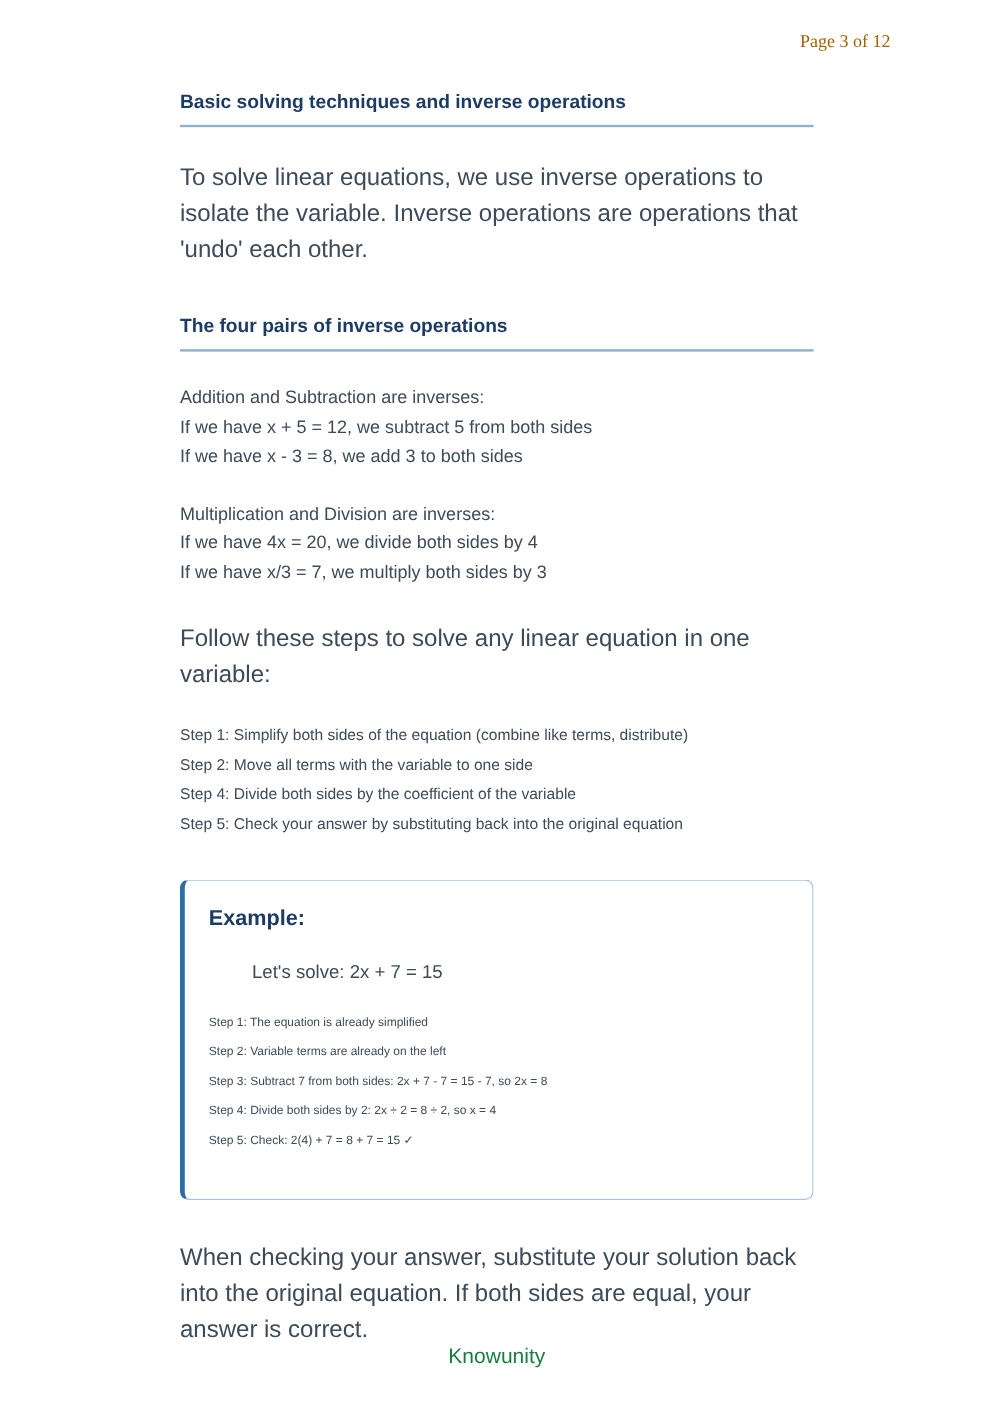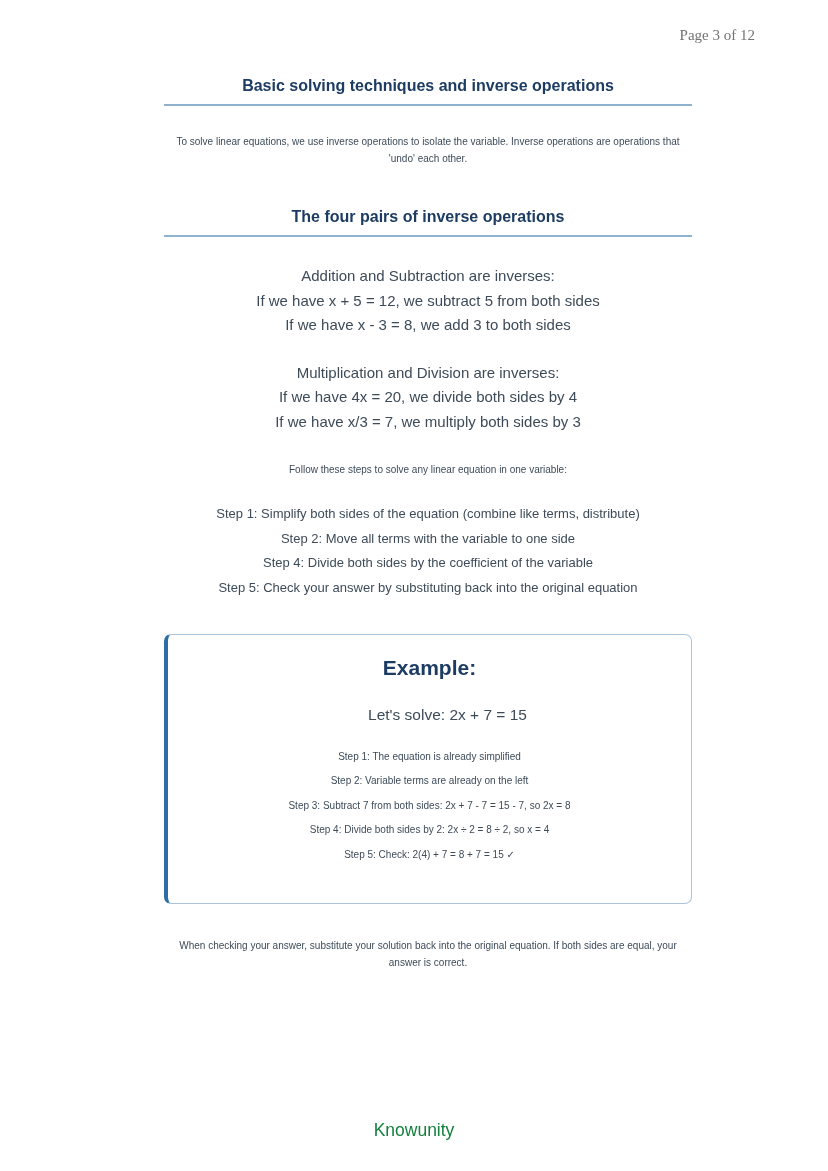--- a/index.html
+++ b/index.html
@@ -8,63 +8,62 @@
     width: 828px;
     height: 1171px;
     position: relative;
     font-family: "Liberation Sans", "DejaVu Sans", sans-serif;
     color: #3d4b59;
     overflow: hidden;
   }
   .page-number {
     position: absolute;
     top: 27px;
-    right: 73px;
+    right: 86px;
     font-family: "Liberation Serif", "DejaVu Serif", serif;
     font-size: 15px;
-    color: #737373;
+    color: #a16207;
   }
   .content {
     position: absolute;
-    left: 164px;
+    left: 150px;
     top: 0;
     width: 528px;
-    text-align: center;
   }
   .section-heading {
     font-size: 16px;
     font-weight: 700;
     color: #1d3c63;
     padding-bottom: 9px;
     border-bottom: 2px solid #8fb3cf;
   }
   .heading-1 { margin-top: 77px; }
   .heading-2 { margin-top: 41px; }
   .heading-3 { margin-top: 42px; }
   .para {
-    font-size: 10px;
-    line-height: 17px;
+    font-size: 20px;
+    line-height: 30px;
     color: #3d4b59;
   }
   .intro-para { margin-top: 27px; }
   .line-group { margin-top: 27px; }
   .line-group .line { font-size: 15px; line-height: 24.5px; }
   .group-gap { margin-top: 23px; }
   .steps-block { margin-top: 24px; }
   .steps-block .line { font-size: 13px; line-height: 24.5px; }
   .example-box {
     margin-top: 34px;
     border: 1px solid #a9c4db;
     border-left: 4px solid #2e6da4;
     border-radius: 7px;
     padding: 21px 20px 36px 20px;
     background: #ffffff;
   }
   .example-title {
-    font-size: 21px;
+    font-size: 18px;
     font-weight: 700;
     color: #1d3c63;
   }
   .example-problem {
     margin-top: 23px;
     font-size: 15.5px;
     line-height: 24.5px;
     margin-left: 36px;
   }
   .example-steps { margin-top: 17px; }

